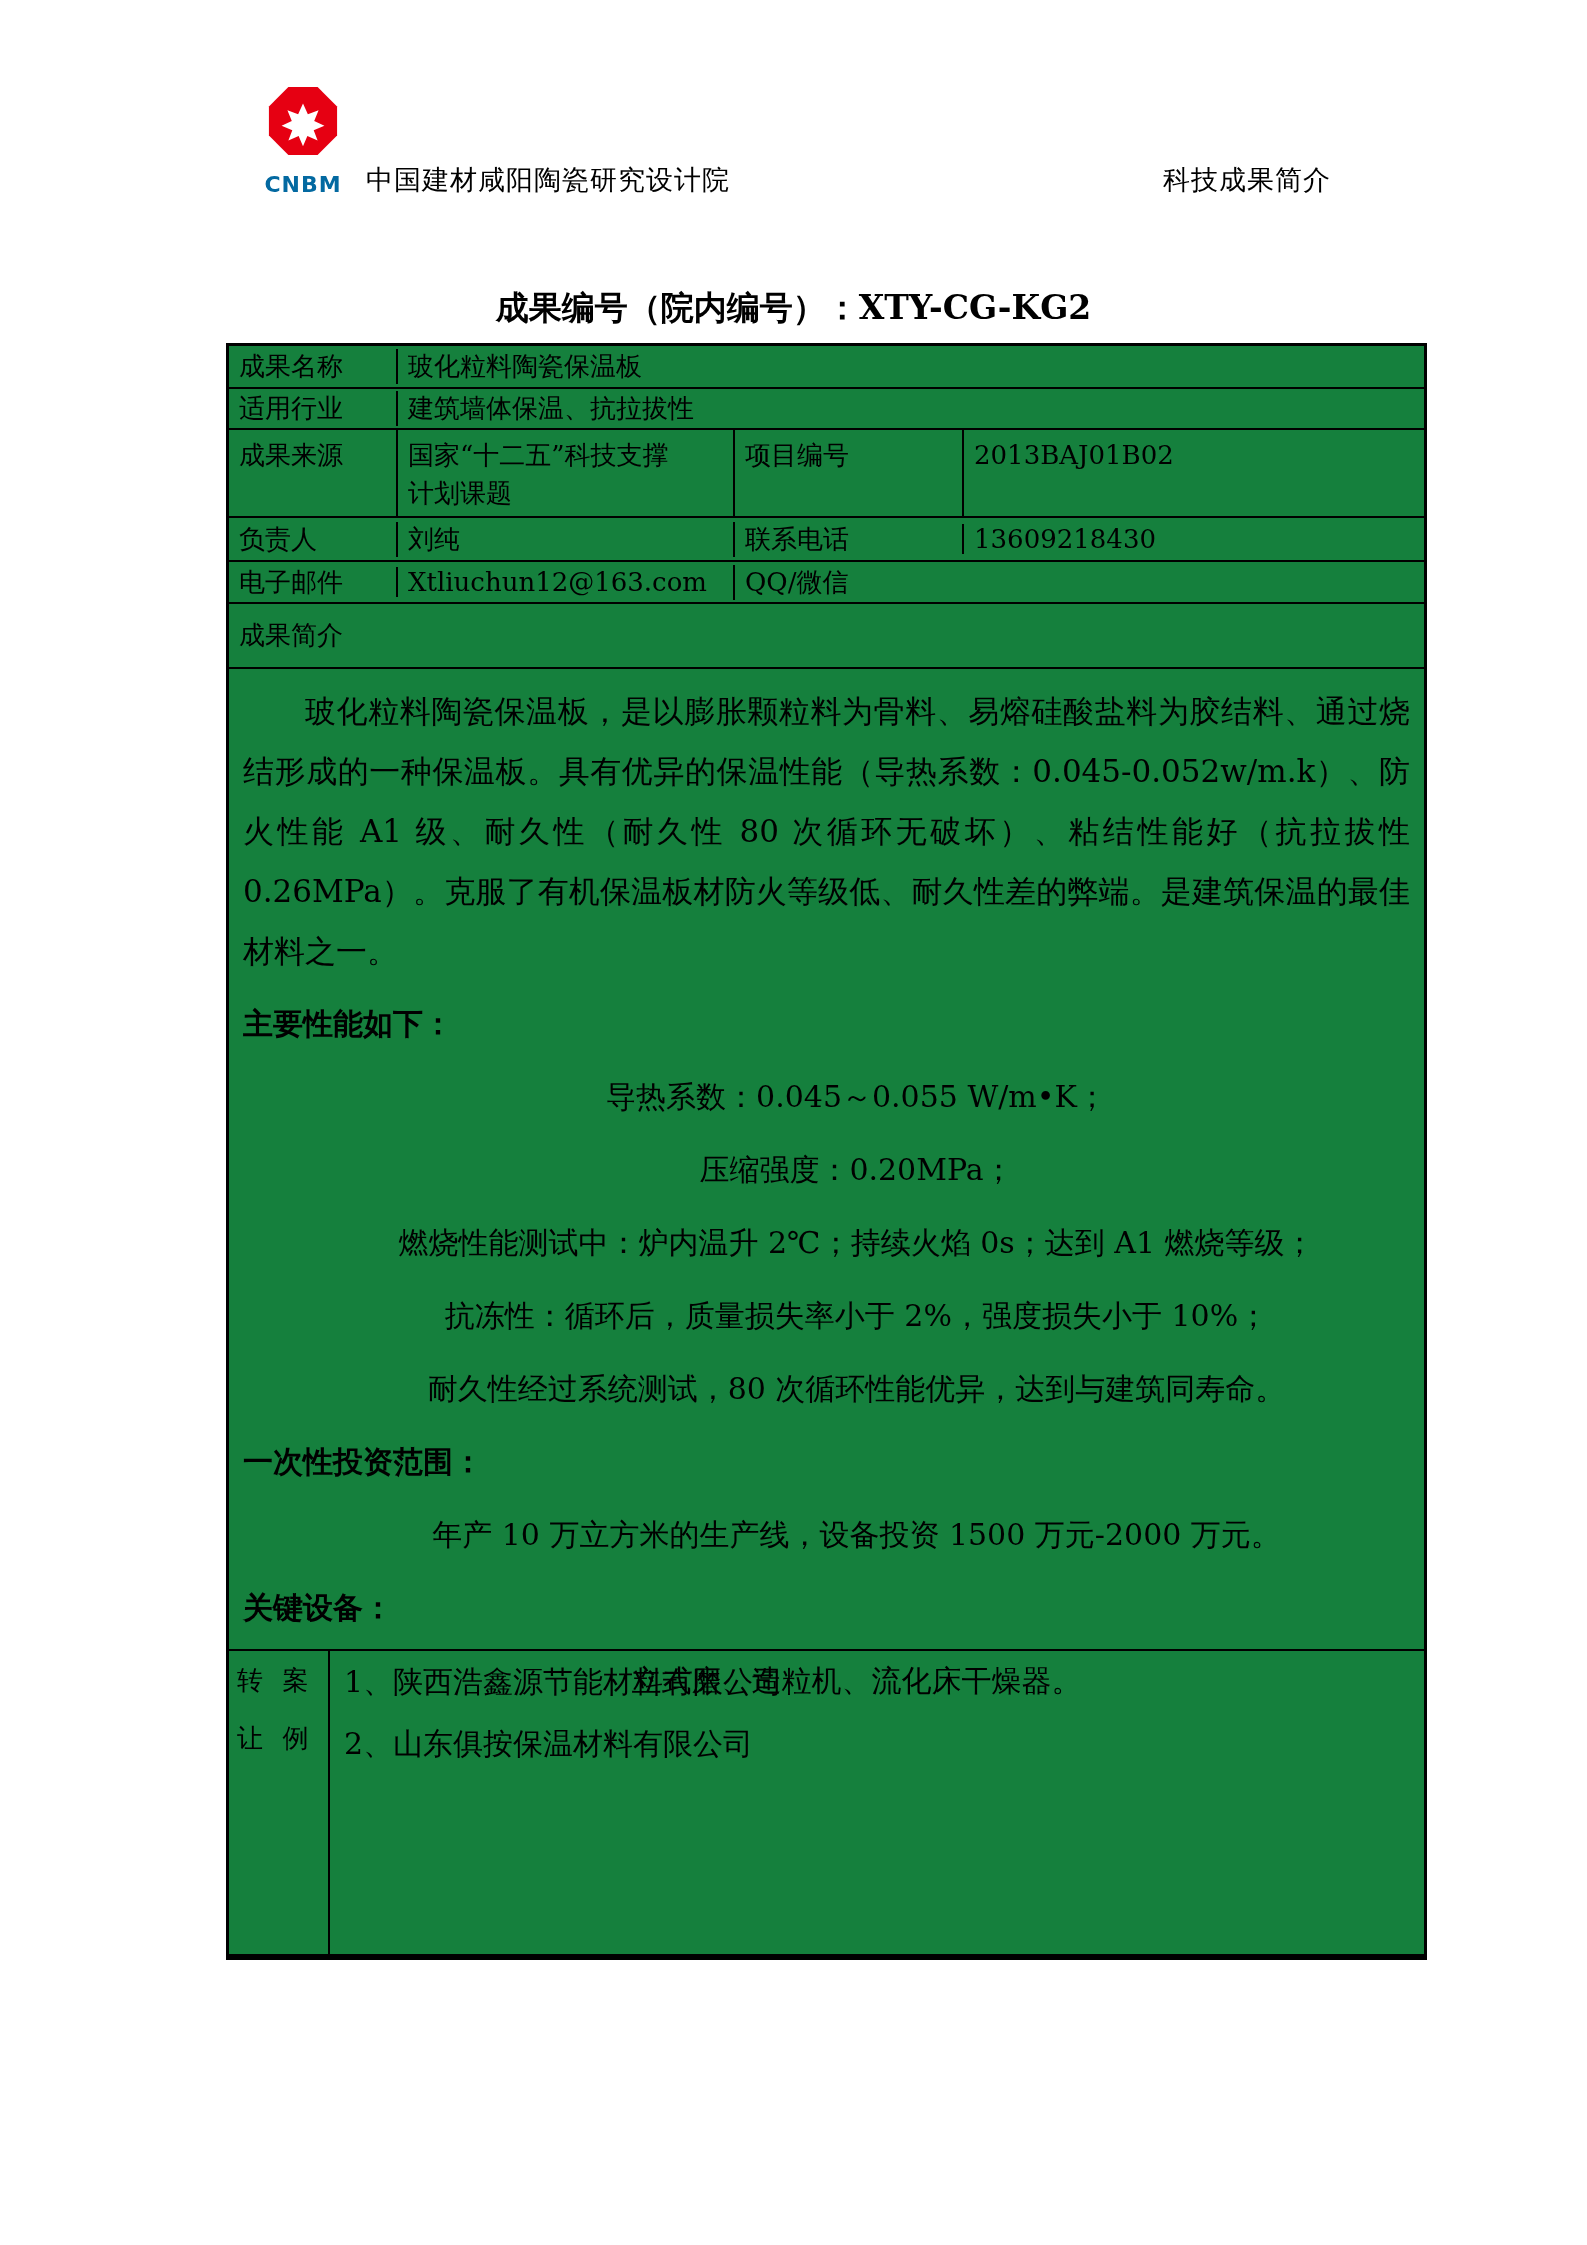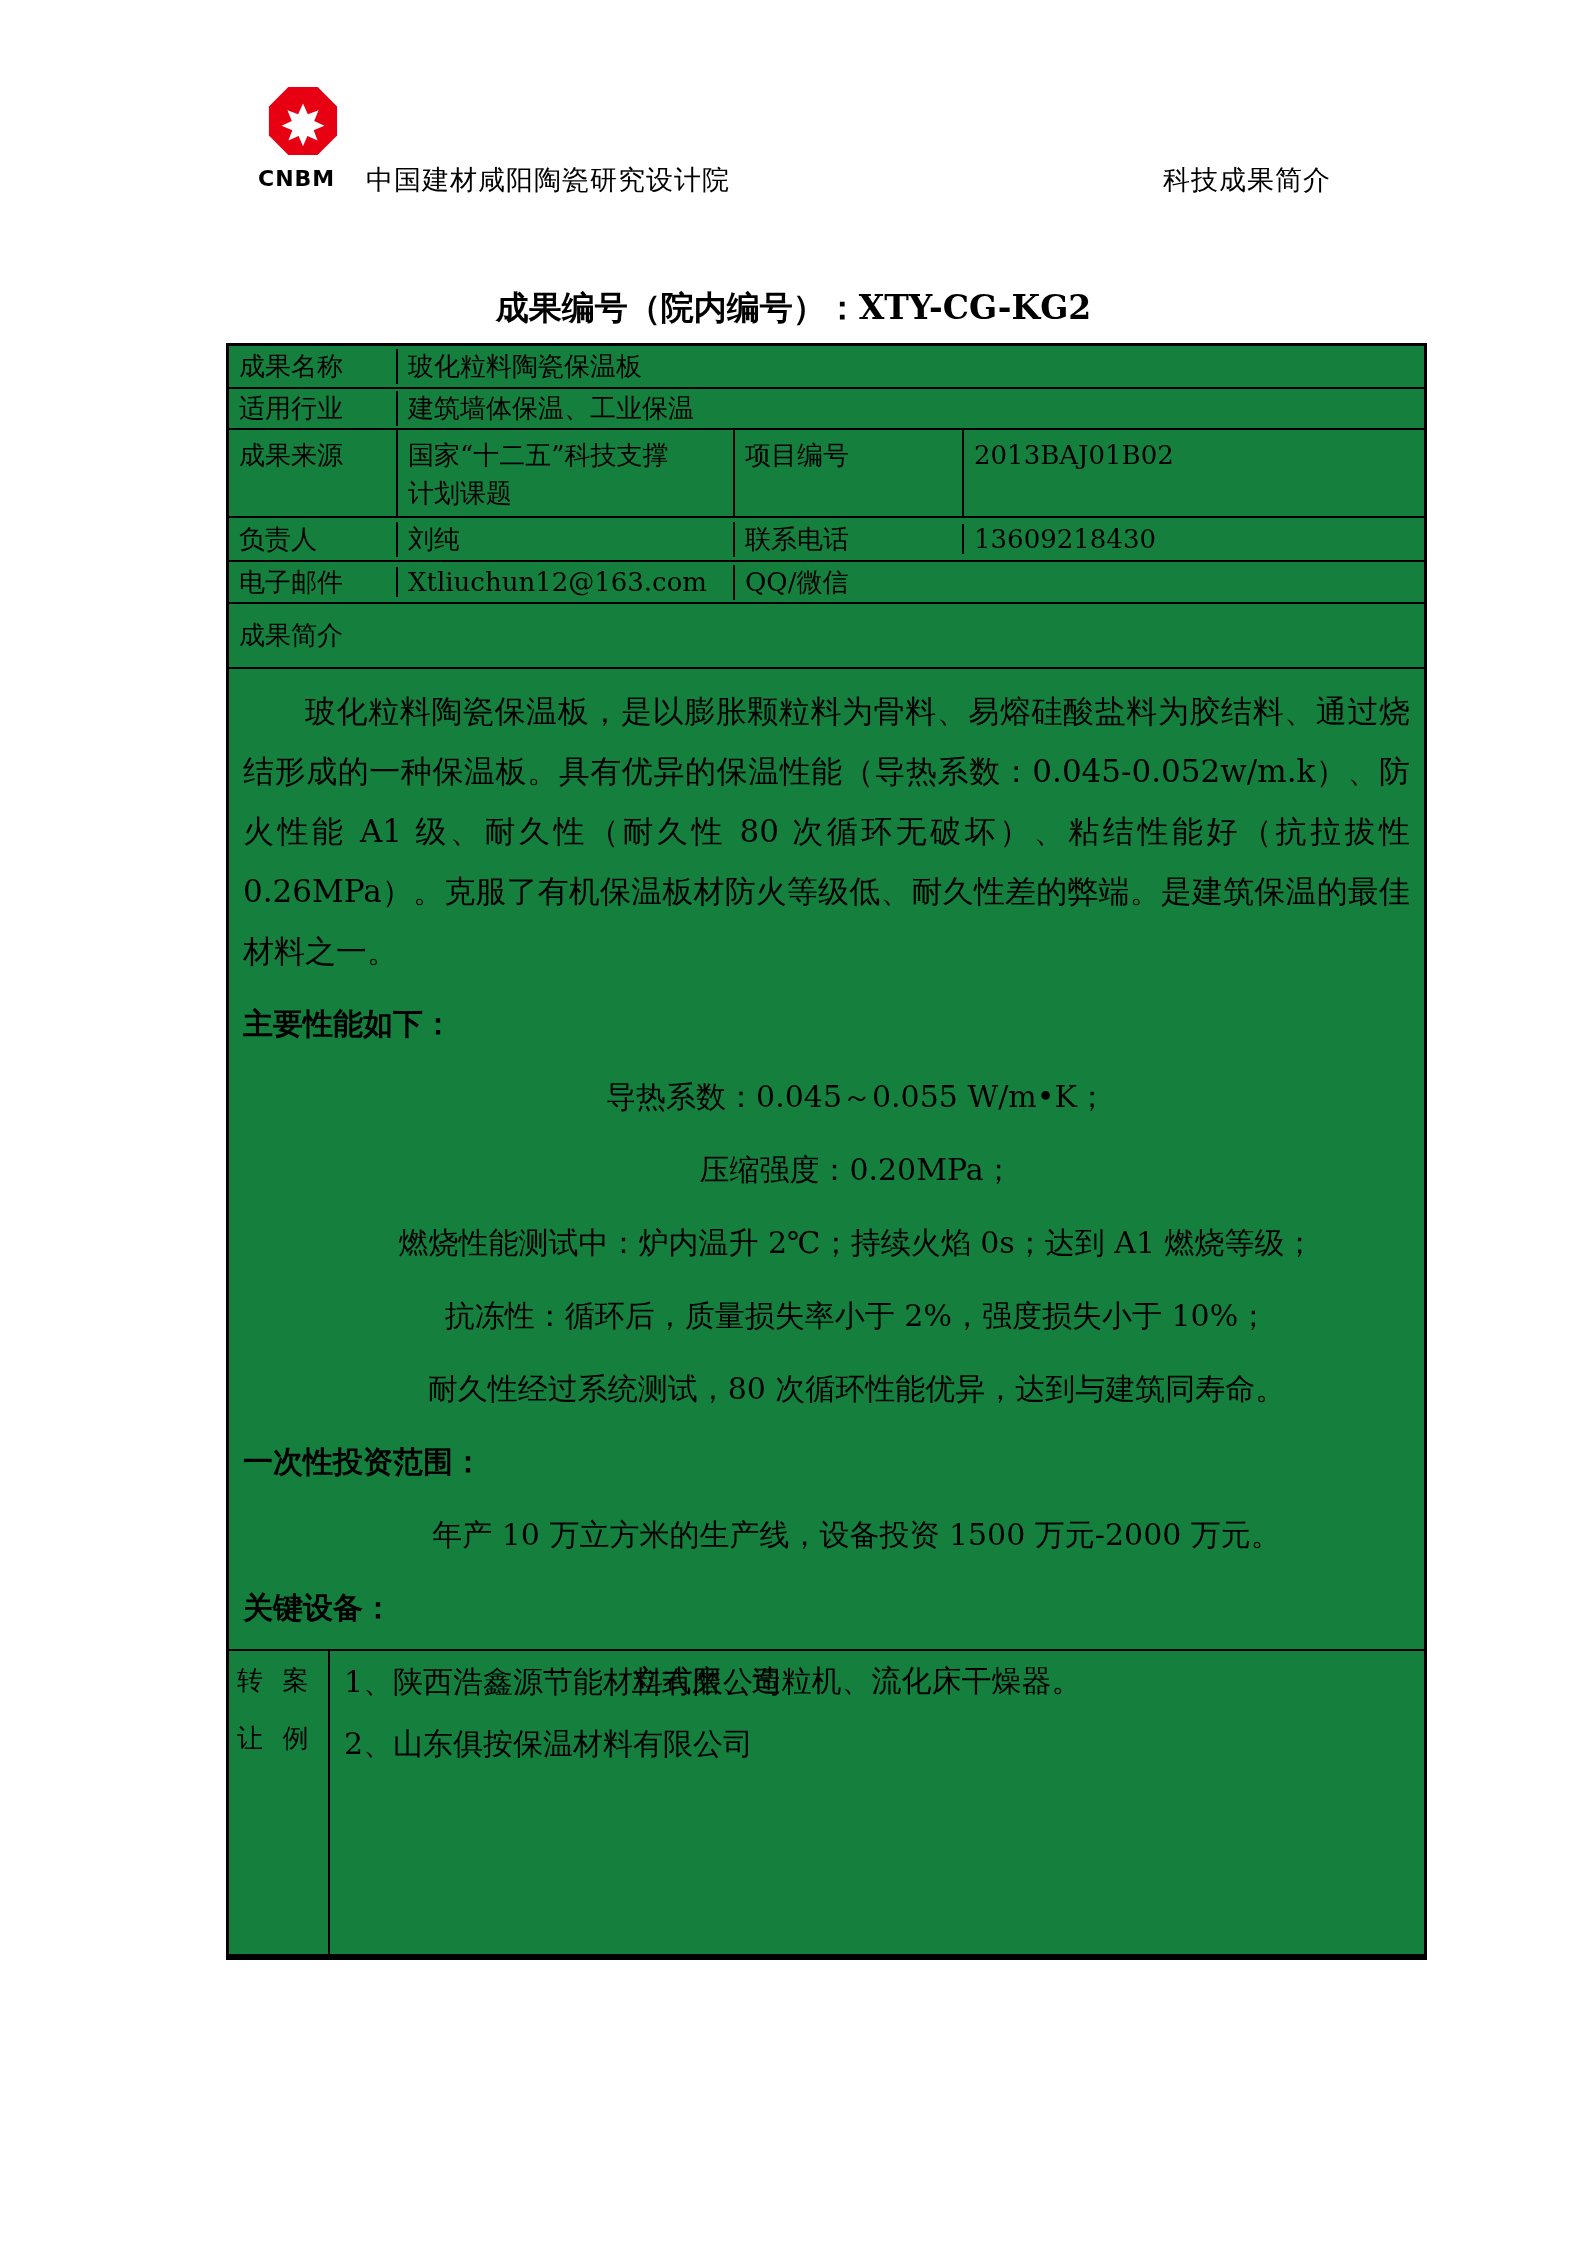--- a/index.html
+++ b/index.html
@@ -7,23 +7,23 @@
     position:relative;
     width:1587px;height:2245px;
     background:#ffffff;
     font-family:"DejaVu Serif","Liberation Serif",serif;
     color:#000;
     overflow:hidden;
   }
   
   .logo-icon{position:absolute;left:266px;top:84px;width:74px;height:74px;}
   .logo-text{
-    position:absolute;left:258px;top:166px;width:90px;
-    font-family:"DejaVu Sans","Liberation Sans",sans-serif;
-    font-weight:bold;font-size:22px;letter-spacing:1px;color:#000000;
+    position:absolute;left:258px;top:172px;width:90px;
+    text-align:center;font-family:"DejaVu Sans","Liberation Sans",sans-serif;
+    font-weight:bold;font-size:22px;letter-spacing:1px;color:#0369a1;
   }
   .org-name{
     position:absolute;left:366px;top:162px;
     font-family:"DejaVu Sans","Liberation Sans",sans-serif;
     font-size:27px;font-weight:500;letter-spacing:1px;
   }
   .doc-type{
     position:absolute;left:1163px;top:162px;
     font-family:"DejaVu Sans","Liberation Sans",sans-serif;
     font-size:27px;font-weight:500;letter-spacing:1px;
@@ -108,21 +108,21 @@
 
   <div class="doc-table">
 
     <div class="t-row r1 r-center">
       <div class="cell c-label">成果名称</div>
       <div class="cell c-rest">玻化粒料陶瓷保温板</div>
     </div>
 
     <div class="t-row r2 r-center">
       <div class="cell c-label">适用行业</div>
-      <div class="cell c-rest">建筑墙体保温、工业保温</div>
+      <div class="cell c-rest">建筑墙体保温、抗拉拔性</div>
     </div>
 
     <div class="t-row r3">
       <div class="cell c-label">成果来源</div>
       <div class="cell c-val">国家“十二五”科技支撑
 计划课题</div>
       <div class="cell c-sublabel">项目编号</div>
       <div class="cell c-subval">2013BAJ01B02</div>
     </div>
 

